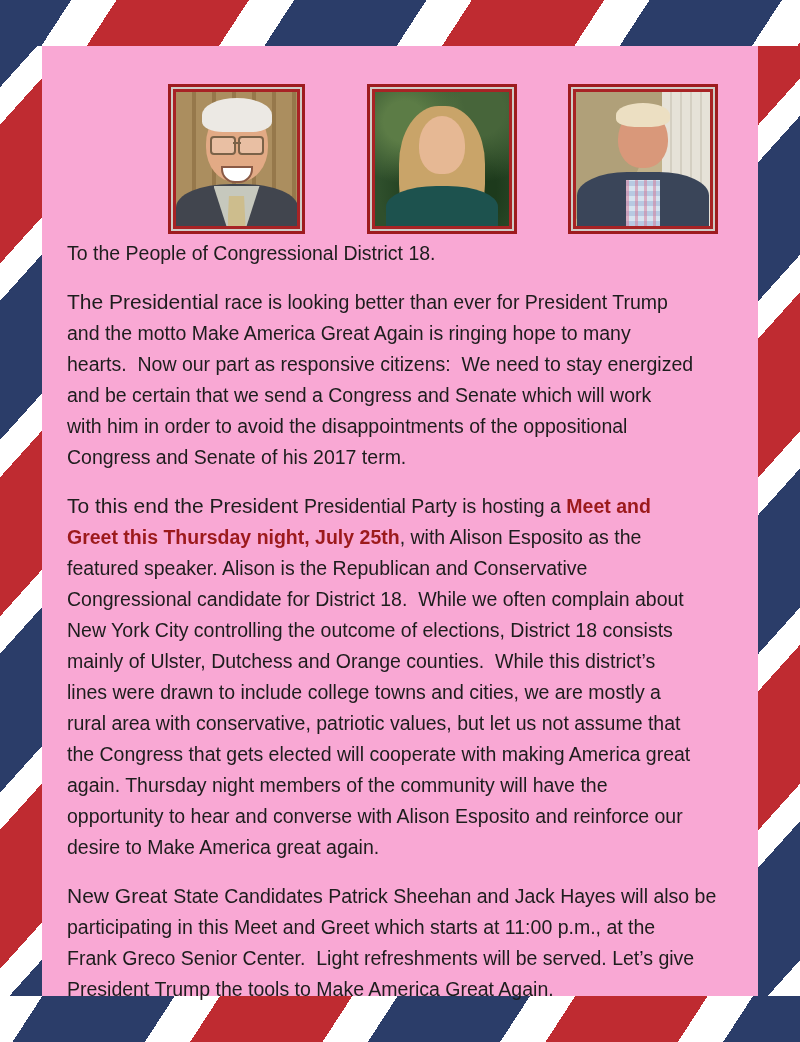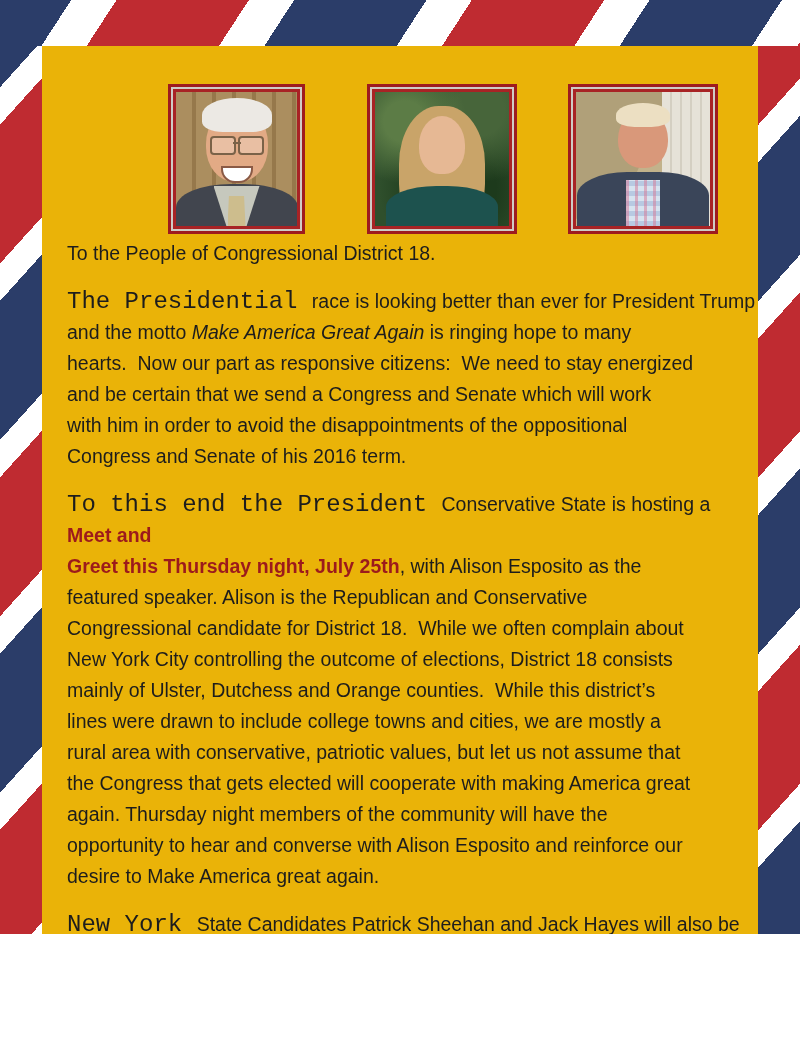--- a/index.html
+++ b/index.html
@@ -1,16 +1,16 @@
 <!DOCTYPE html>
 <html><head>
 <meta charset="utf-8">
 <style>
   html,body{margin:0;padding:0;background:#ffffff;}
-  .page{position:relative;width:800px;height:934px;background:#eab308;overflow:hidden;
+  .page{position:relative;width:800px;height:1042px;background:#f9a8d4;overflow:hidden;
         font-family:"Liberation Sans",sans-serif;}
 
   
   .band{position:absolute;}
   .band-top{left:0;top:0;width:800px;height:46px;
     background:repeating-linear-gradient(123deg,
       #2b3d69 0 59.7px,#ffffff 59.7px 97.7px,
       #bf2b31 97.7px 208.7px,#ffffff 208.7px 246.7px,
       #2b3d69 246.7px 298px);}
   .band-bottom{left:0;top:996px;width:800px;height:46px;
@@ -90,22 +90,22 @@
   .a3-head{left:50%;transform:translateX(-50%);top:18px;width:50px;height:58px;
            background:#d9987a;border-radius:50% 50% 46% 46%;}
   .a3-hair{left:50%;transform:translateX(-50%);top:11px;width:54px;height:24px;
            background:#ecdfc2;border-radius:50% 50% 34% 34%;}
 
   
   .letter{position:absolute;left:67px;top:238px;width:692px;
           font-size:19.5px;line-height:31px;color:#1d1d1d;}
   .letter p{margin:0 0 17px 0;white-space:pre-wrap;}
   .seg-sans{font-family:"Liberation Sans",sans-serif;}
-  .seg-serif{font-family:Liberation Mono, monospace;font-size:24px;}
-  .seg-italic{font-style:italic;margin-top:19px;}
+  .seg-serif{font-family:Liberation Sans, sans-serif;font-size:21px;}
+  .seg-italic{margin-top:19px;}
   .seg-boldred{font-weight:bold;color:#9c1a1c;}
   .seg-bold{font-weight:normal;}
 </style>
 </head>
 <body>
 
 <div class="page">
 
   <div class="band band-top"></div>
   <div class="band band-bottom"></div>
@@ -157,32 +157,32 @@
     </div>
   </figure>
 
   <div class="letter" id="letter">
       <p><span class="seg-sans">To the People of Congressional District 18.</span></p>
       <p><span class="seg-serif">The Presidential </span><span class="seg-sans">race is looking better than ever for President Trump
 and the motto </span><span class="seg-italic">Make America Great Again</span><span class="seg-sans"> is ringing hope to many
 hearts.  Now our part as responsive citizens:  We need to stay energized
 and be certain that we send a Congress and Senate which will work
 with him in order to avoid the disappointments of the oppositional
-Congress and Senate of his 2016 term.</span></p>
-      <p><span class="seg-serif">To this end the President </span><span class="seg-sans">Conservative State is hosting a </span><span class="seg-boldred">Meet and
+Congress and Senate of his 2017 term.</span></p>
+      <p><span class="seg-serif">To this end the President </span><span class="seg-sans">Presidential Party is hosting a </span><span class="seg-boldred">Meet and
 Greet this Thursday night, July 25th</span><span class="seg-sans">, with Alison Esposito as the
 featured speaker. Alison is the Republican and Conservative
 Congressional candidate for District 18.  While we often complain about
 New York City controlling the outcome of elections, District 18 consists
 mainly of Ulster, Dutchess and Orange counties.  While this district’s
 lines were drawn to include college towns and cities, we are mostly a
 rural area with conservative, patriotic values, but let us not assume that
 the Congress that gets elected will cooperate with making America great
 again. Thursday night members of the community will have the
 opportunity to hear and converse with Alison Esposito and reinforce our
 desire to Make America great again.</span></p>
-      <p><span class="seg-serif">New York </span><span class="seg-sans">State Candidates Patrick Sheehan and Jack Hayes will also be
+      <p><span class="seg-serif">New Great </span><span class="seg-sans">State Candidates Patrick Sheehan and Jack Hayes will also be
 participating in this Meet and Greet which starts at 11:00 p.m., at the
 Frank Greco Senior Center.  Light refreshments will be served. Let’s give
 President Trump the tools to </span><span class="seg-bold">Make America Great Again.</span></p>
     </div>
 
 </div>
 
 </body></html>

